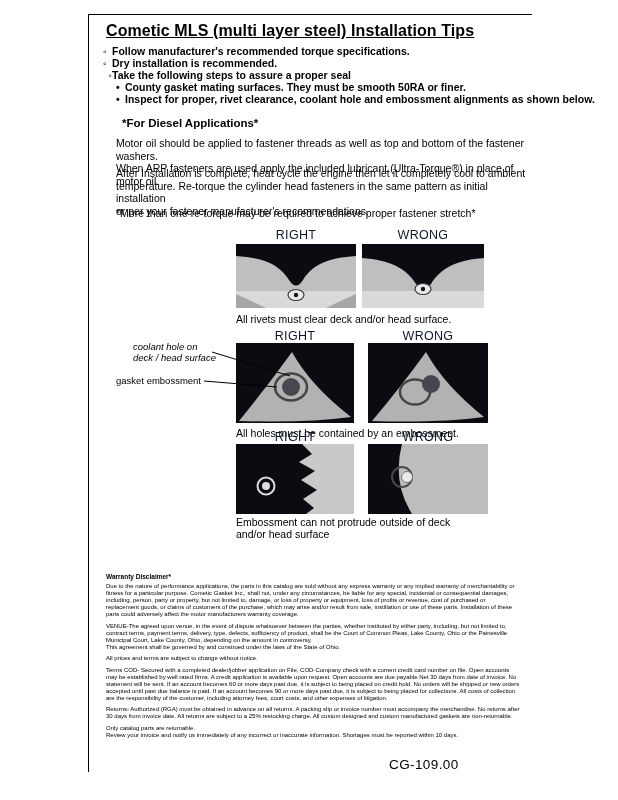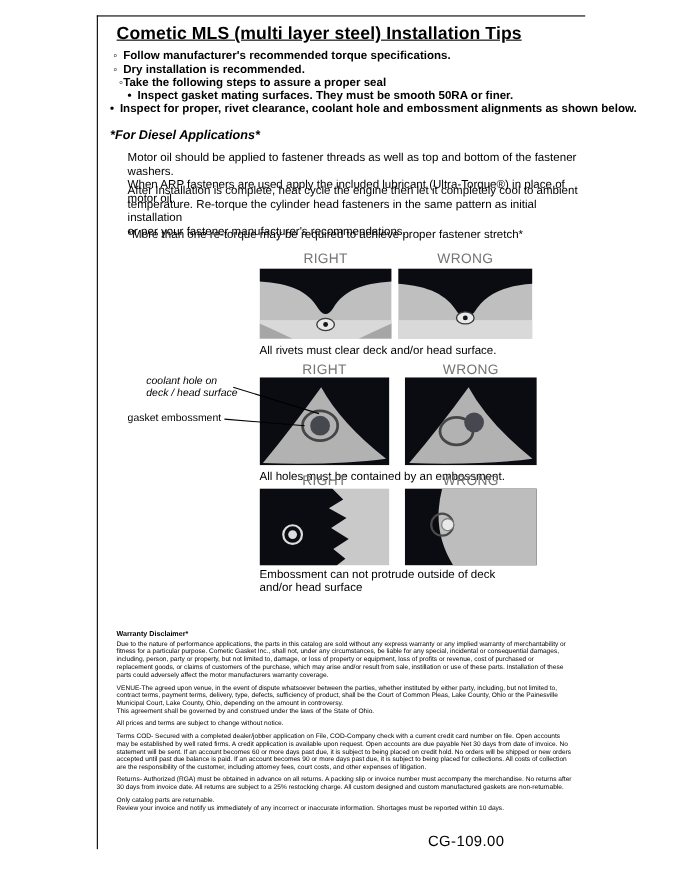--- a/index.html
+++ b/index.html
@@ -27,21 +27,21 @@
   }
   .body-text { font-size:10.5px; line-height:12.5px; }
   .bullet-line { position:absolute; font-size:10.5px; white-space:nowrap;font-weight:bold; }
   .marker { display:inline-block; width:9px; }
   .heading {
     position:absolute; font-size:11.5px; font-weight:bold;
   }
   .prewrap { white-space:pre-line; }
   .fig-label {
     position:absolute; text-align:center;
-    font-size:12.5px; color:#737373; letter-spacing:0.3px;
+    font-size:12.5px; color:#0f172a; letter-spacing:0.3px;
   }
   .fig { position:absolute; display:block; }
   .caption { position:absolute; font-size:10.5px; line-height:12px; }
   .callout {
     position:absolute; font-size:9.5px; line-height:11px;
   }
   .legal {
     position:absolute; left:106px; top:573px; width:414px;
   }
   .legal h4 { font-size:6.5px; font-weight:bold; margin-bottom:3px; }
@@ -64,27 +64,27 @@
 <div class="bullet-line" style="left:103px; top:45px;">
   <span class="marker">◦</span><span>Follow manufacturer's recommended torque specifications.</span>
 </div>
 <div class="bullet-line" style="left:103px; top:57px;">
   <span class="marker">◦</span><span>Dry installation is recommended.</span>
 </div>
 <div class="bullet-line" style="left:103px; top:69px;text-align:right;">
   <span class="marker">◦</span><span>Take the following steps to assure a proper seal</span>
 </div>
 <div class="bullet-line" style="left:116px; top:81px;">
-  <span class="marker">•</span><span>Inspect gasket mating surfaces.  They must be smooth 50RA or finer.</span>
+  <span class="marker">•</span><span>County gasket mating surfaces.  They must be smooth 50RA or finer.</span>
 </div>
-<div class="bullet-line" style="left:100px; top:93px;">
+<div class="bullet-line" style="left:116px; top:93px;">
   <span class="marker">•</span><span>Inspect for proper, rivet clearance, coolant hole and embossment alignments as shown below.</span>
 </div>
 
-<div class="heading" style="left:100px; top:117px;font-style:italic;">*For Diesel Applications*</div>
+<div class="heading" style="left:122px; top:117px;">*For Diesel Applications*</div>
 <div class="abs body-text prewrap" style="left:116px; top:137px; width:410px;">Motor oil should be applied to fastener threads as well as top and bottom of the fastener washers.
 When ARP fasteners are used apply the included lubricant (Ultra-Torque®) in place of motor oil.</div>
 <div class="abs body-text prewrap" style="left:116px; top:167px; width:410px;">After Installation is complete, heat cycle the engine then let it completely cool to ambient
 temperature. Re-torque the cylinder head fasteners in the same pattern as initial installation
 or per your fastener manufacturer's recommendations.</div>
 <div class="abs body-text" style="left:116px; top:207px; width:410px;">*More than one re-torque may be required to achieve proper fastener stretch*</div>
 
 <div class="fig-label" style="left:236px; top:228px; width:120px;">RIGHT</div>
 <div class="fig-label" style="left:362px; top:228px; width:122px;">WRONG</div>
 

